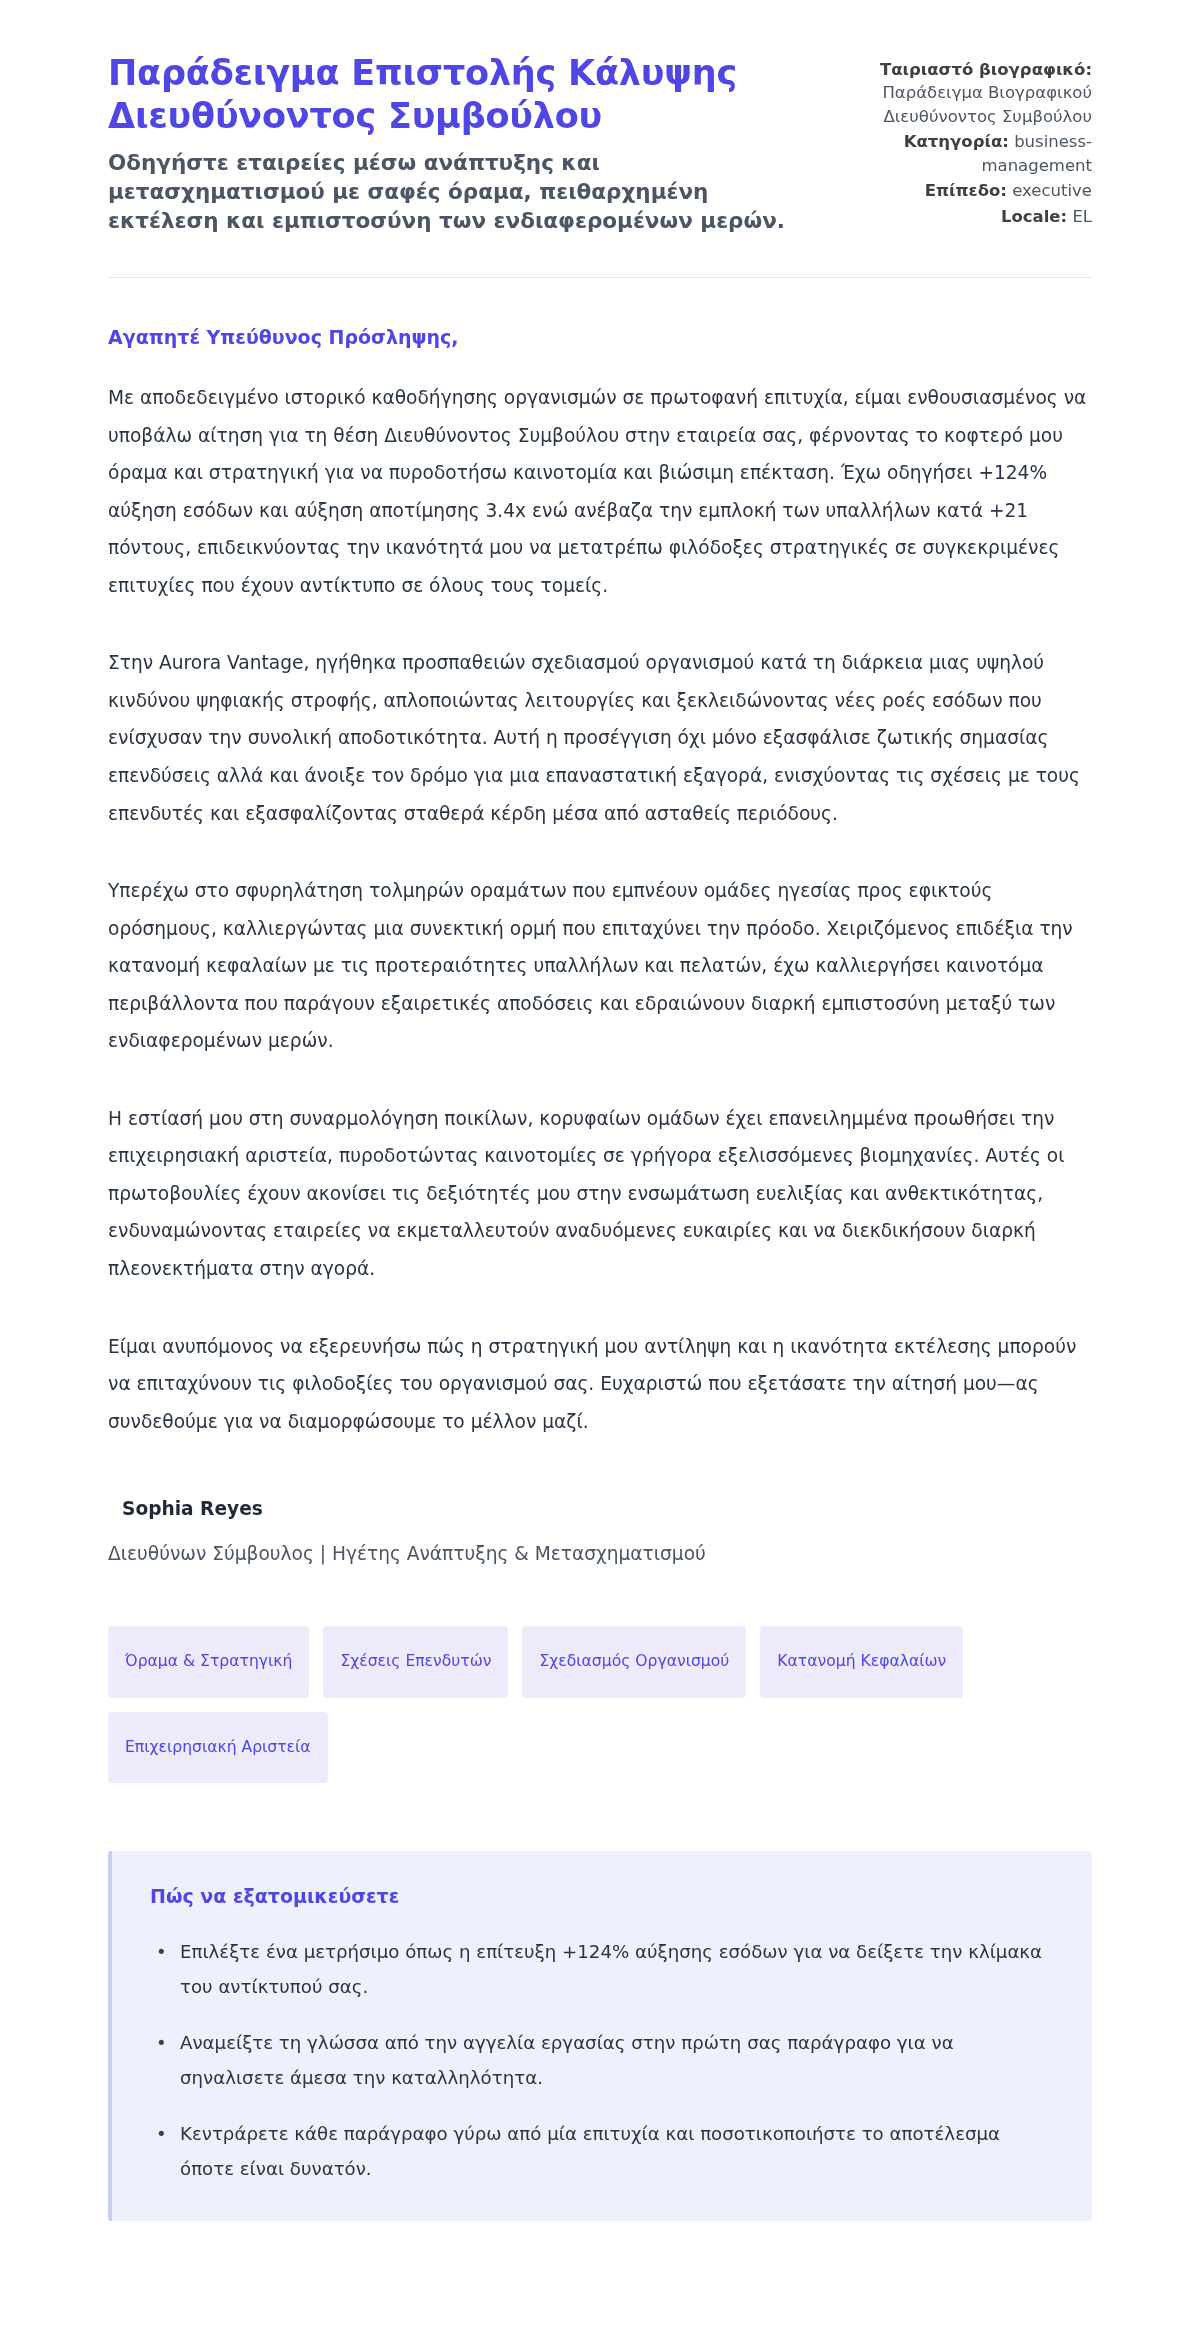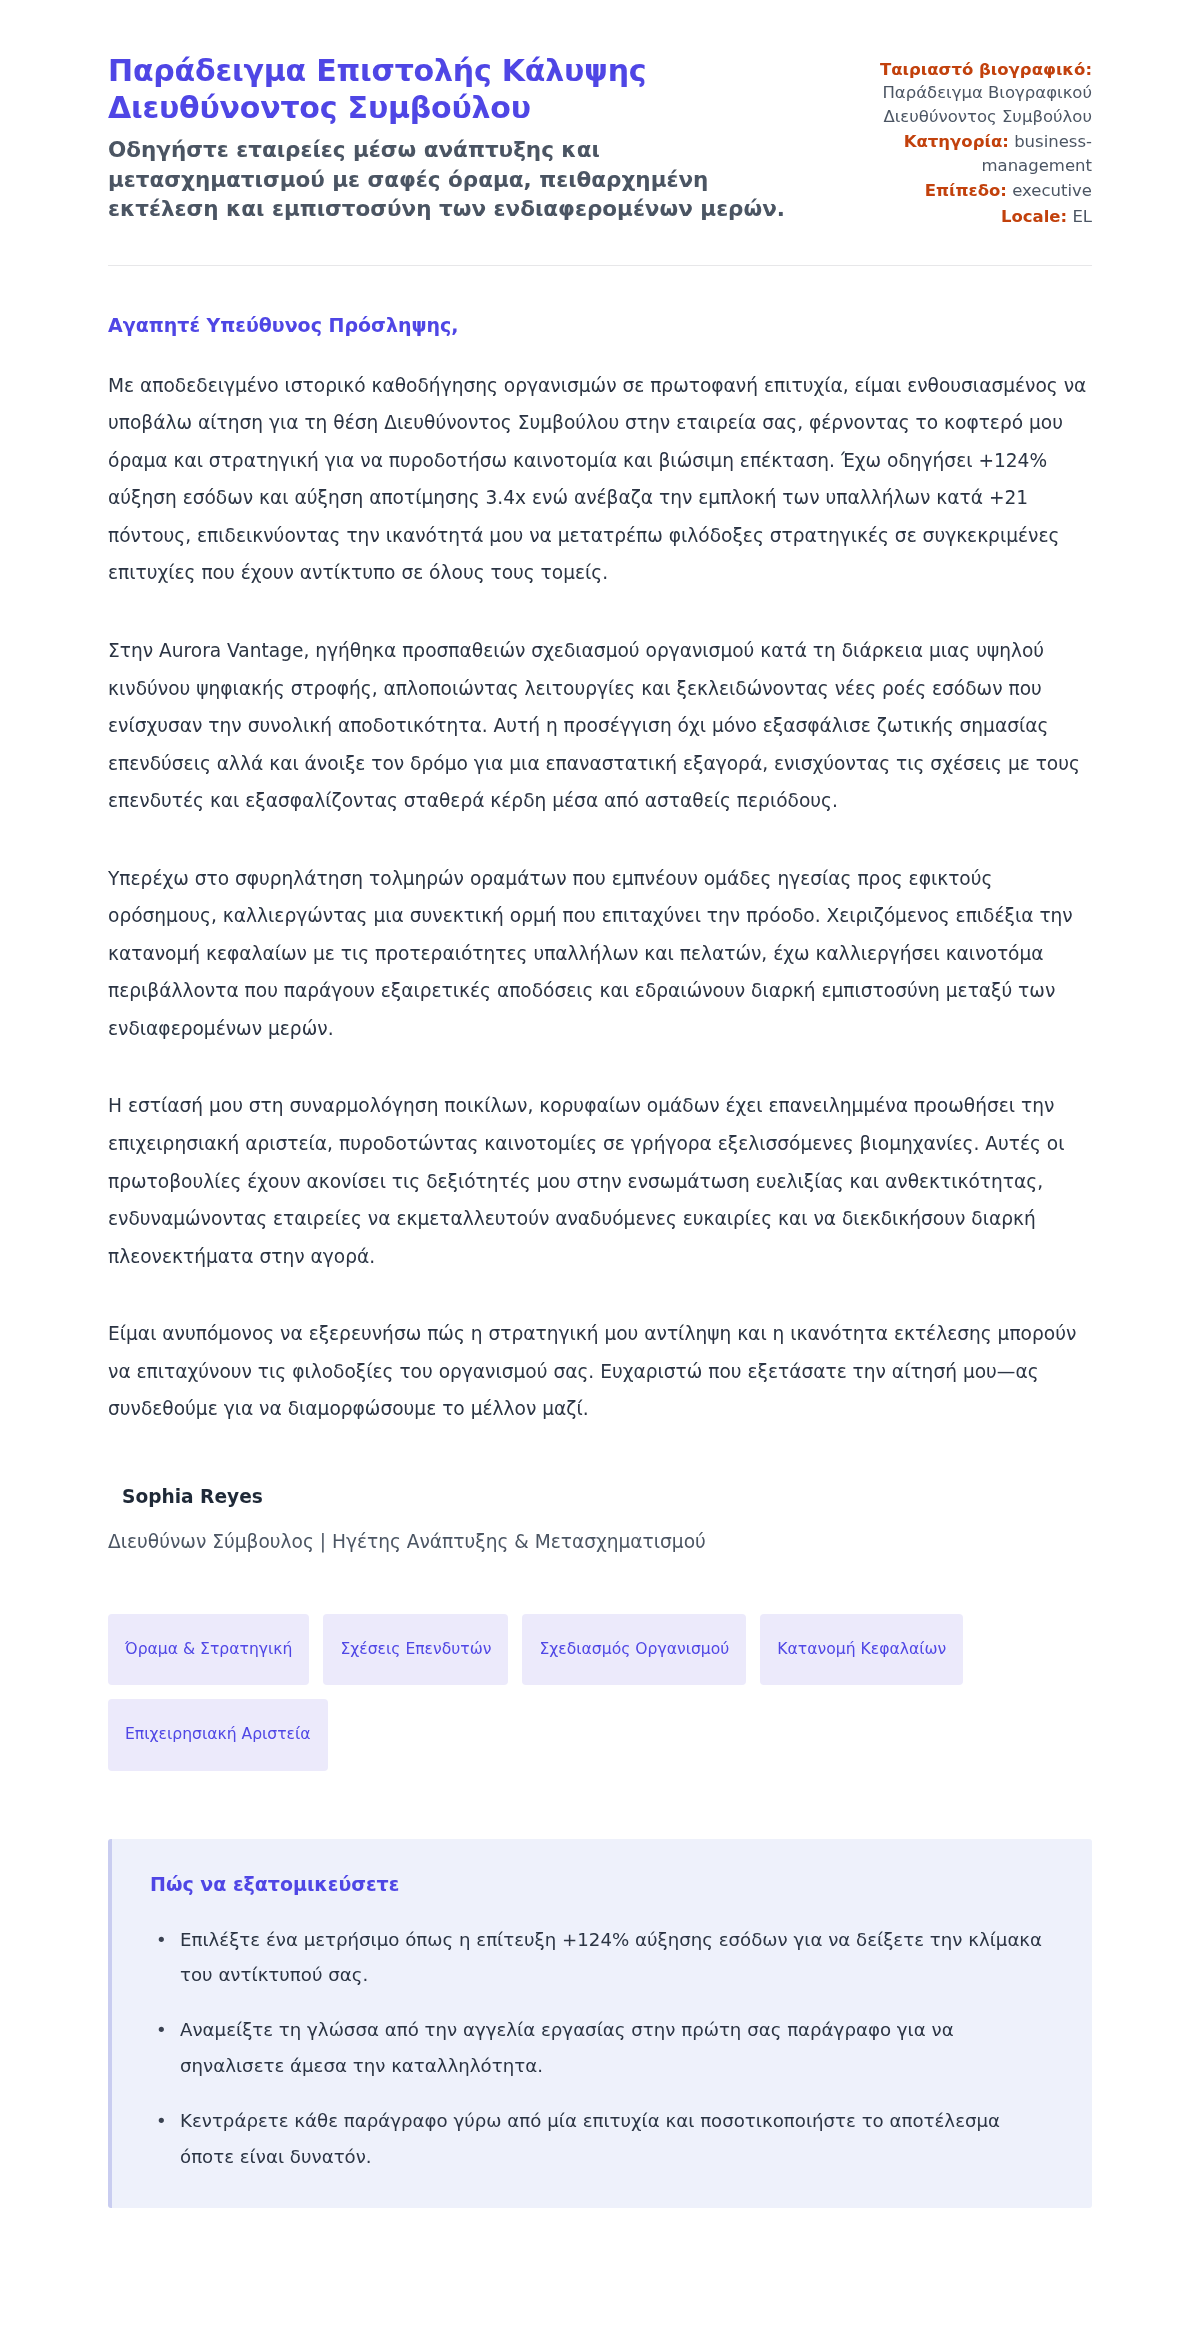--- a/index.html
+++ b/index.html
@@ -24,21 +24,21 @@
   
   .doc-header {
     display: flex;
     align-items: flex-start;
     justify-content: space-between;
     gap: 40px;
   }
   .header-left { flex: 1 1 auto; max-width: 740px; }
   .doc-title {
     margin: 0;
-    font-size: 30px;
+    font-size: 35px;
     line-height: 1.24;
     font-weight: bold;
     color: #4f46e5;
     letter-spacing: -0.2px;
   }
   .doc-subtitle {
     margin: 9px 0 8px 0;
     font-size: 21.5px;
     line-height: 1.36;
     font-weight: bold;
@@ -47,21 +47,21 @@
   .header-meta {
     flex: 0 0 252px;
     width: 252px;
     text-align: right;
     font-size: 16.5px;
     line-height: 1.42;
     color: #4b5563;
     padding-top: 6px;
   }
   .meta-row { margin-bottom: 2px; }
-  .meta-label { font-weight: bold; color: #c2410c; }
+  .meta-label { font-weight: bold; color: #404040; }
   .meta-value { font-weight: normal; color: #4b5563; }
 
   .header-rule {
     border: 0;
     border-top: 1px solid #e7e7e9;
     margin: 34px 0 0 0;
   }
 
   
   .letter { margin-top: 46px; }

